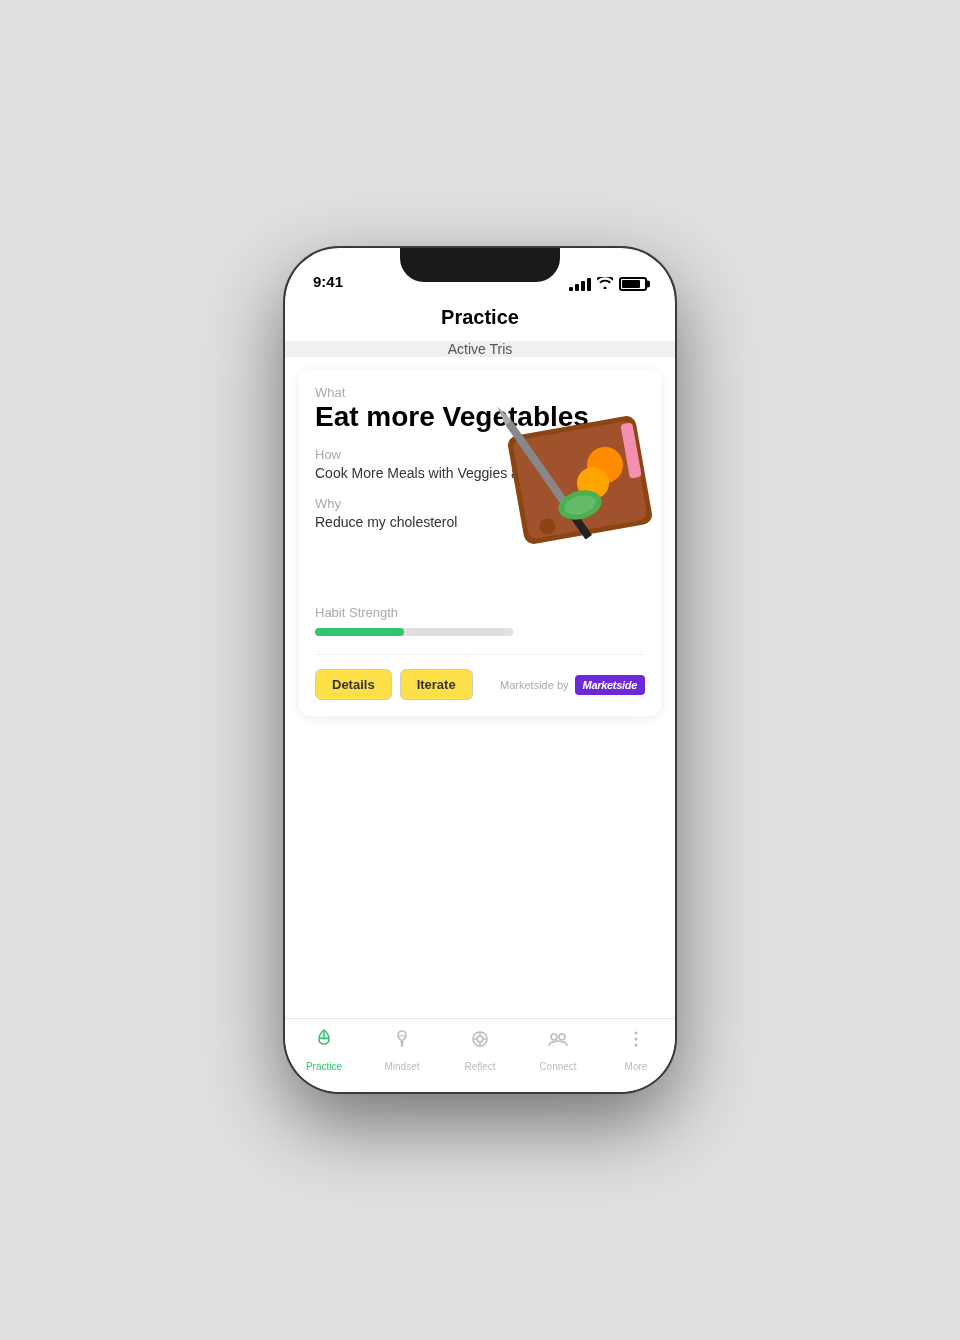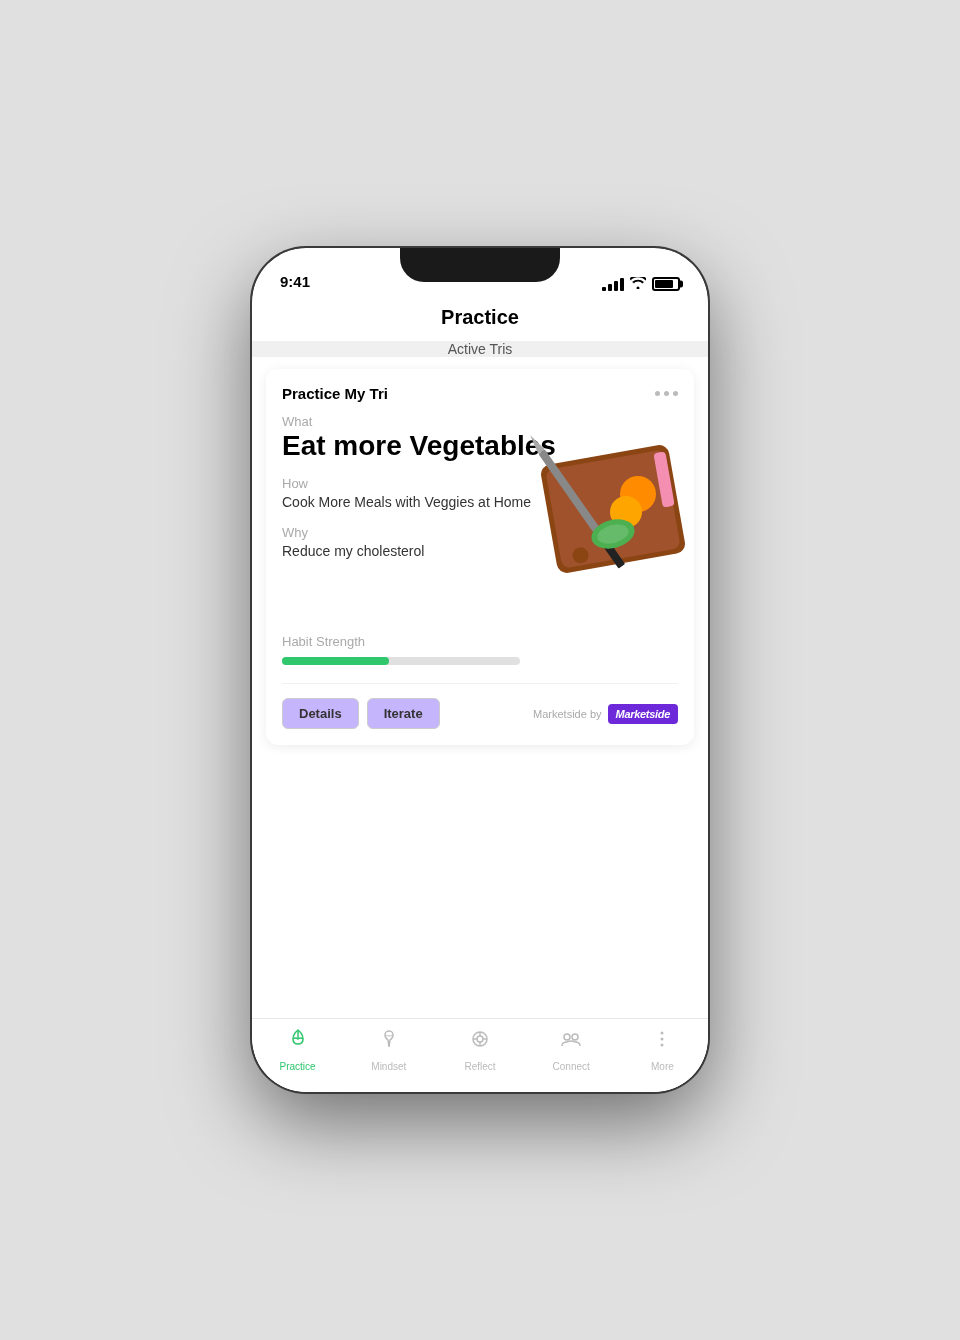--- a/index.html
+++ b/index.html
@@ -6,21 +6,21 @@
     body {
       background: #e0e0e0;
       display: flex;
       justify-content: center;
       align-items: center;
       min-height: 100vh;
       font-family: -apple-system, BlinkMacSystemFont, 'Helvetica Neue', Arial, sans-serif;
     }
 
     .phone-outer {
-      width: 456px;
+      width: 390px;
       height: 844px;
       background: #1a1a1a;
       border-radius: 54px;
       position: relative;
       box-shadow: 0 0 0 2px #3a3a3a, 0 30px 80px rgba(0,0,0,0.5), inset 0 0 0 2px #555;
       overflow: hidden;
     }
 
     
     .phone-outer::before {
@@ -337,21 +337,21 @@
       border-top: 1px solid #f0f0f0;
       gap: 8px;
     }
     .btn-outline {
       border: 1.5px solid #ccc;
       border-radius: 6px;
       padding: 7px 16px;
       font-size: 13px;
       font-weight: 600;
       color: #333;
-      background: #c4b5fd;
+      background: #fde047;
       cursor: pointer;
     }
     .sponsored {
       margin-left: auto;
       display: flex;
       align-items: center;
       gap: 6px;
     }
     .sponsored-label {
       font-size: 11px;
@@ -435,28 +435,20 @@
 
     <div class="content">
 
       <div class="page-title">Practice</div>
 
 
       <div class="active-tris-banner">Active Tris</div>
 
       <div class="card">
 
-        <div class="card-header">
-          <span class="card-title">Practice My Tri</span>
-          <div class="more-dots">
-            <div class="dot"></div>
-            <div class="dot"></div>
-            <div class="dot"></div>
-          </div>
-        </div>
 
         <div class="card-body">
           <div class="card-text">
             <div class="field-label">What</div>
             <div class="field-value-large">Eat more Vegetables</div>
 
             <div class="field-label">How</div>
             <div class="field-value">Cook More Meals with Veggies at Home</div>
 
             <div class="field-label">Why</div>

